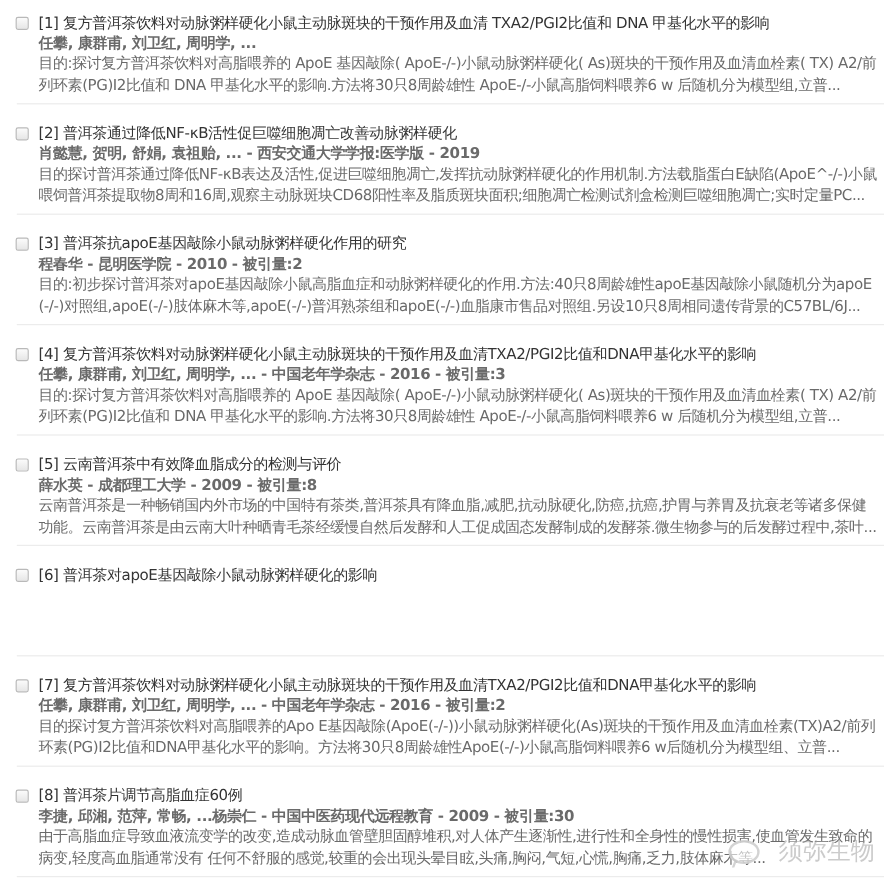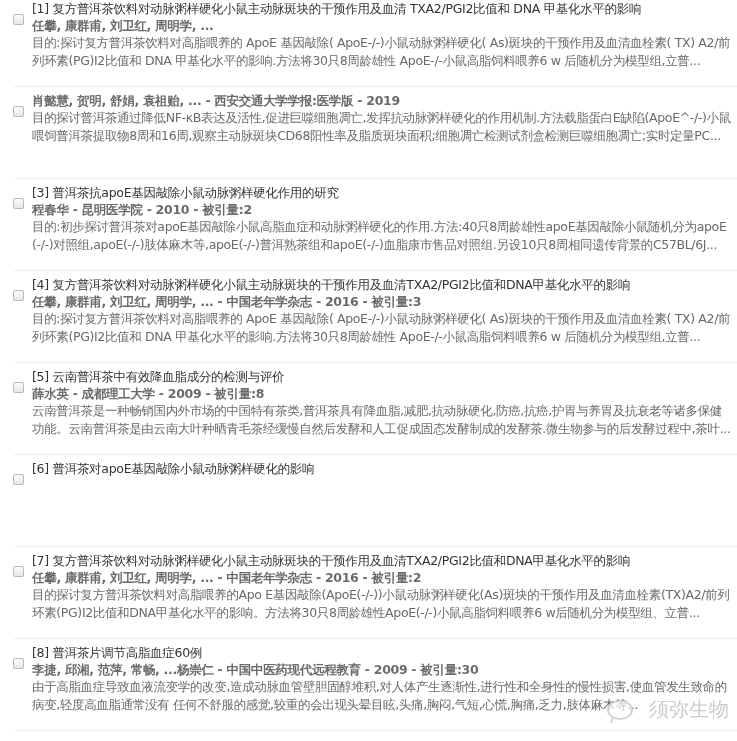--- a/index.html
+++ b/index.html
@@ -17,20 +17,21 @@
     .result-list {
       position: absolute;
       left: 0;
       top: 0;
       width: 737px;
     }
     .result-item {
       position: relative;
       height: 92px;
       box-sizing: border-box;
+      padding-top: 10px;
     }
     .result-item::after {
       content: "";
       position: absolute;
       left: 14px;
       right: 0;
       bottom: 5px;
       height: 1px;
       background: #ececec;
     }
@@ -116,20 +117,21 @@
     <div class="content">
       <div class="title"><span>[1]</span> <span>复方普洱茶饮料对动脉粥样硬化小鼠主动脉斑块的干预作用及血清 TXA2/PGI2比值和 DNA 甲基化水平的影响</span></div>
       <div class="meta">任攀, 康群甫, 刘卫红, 周明学, ...</div>
       <div class="abstract">目的:探讨复方普洱茶饮料对高脂喂养的 ApoE 基因敲除( ApoE-/-)小鼠动脉粥样硬化( As)斑块的干预作用及血清血栓素( TX) A2/前列环素(PG)I2比值和 DNA 甲基化水平的影响.方法将30只8周龄雄性 ApoE-/-小鼠高脂饲料喂养6 w 后随机分为模型组,立普...</div>
     </div>
   </div>
 
   <div class="result-item">
     <span class="checkbox"></span>
     <div class="content">
+      <div class="title"><span>[2]</span> <span>普洱茶通过降低NF-κB活性促巨噬细胞凋亡改善动脉粥样硬化</span></div>
       <div class="meta">肖懿慧, 贺明, 舒娟, 袁祖贻, ... - 西安交通大学学报:医学版 - 2019</div>
       <div class="abstract">目的探讨普洱茶通过降低NF-κB表达及活性,促进巨噬细胞凋亡,发挥抗动脉粥样硬化的作用机制.方法载脂蛋白E缺陷(ApoE^-/-)小鼠喂饲普洱茶提取物8周和16周,观察主动脉斑块CD68阳性率及脂质斑块面积;细胞凋亡检测试剂盒检测巨噬细胞凋亡;实时定量PC...</div>
     </div>
   </div>
 
   <div class="result-item">
     <span class="checkbox"></span>
     <div class="content">
       <div class="title"><span>[3]</span> <span>普洱茶抗apoE基因敲除小鼠动脉粥样硬化作用的研究</span></div>
       <div class="meta">程春华 - 昆明医学院 - 2010 - 被引量:2</div>

